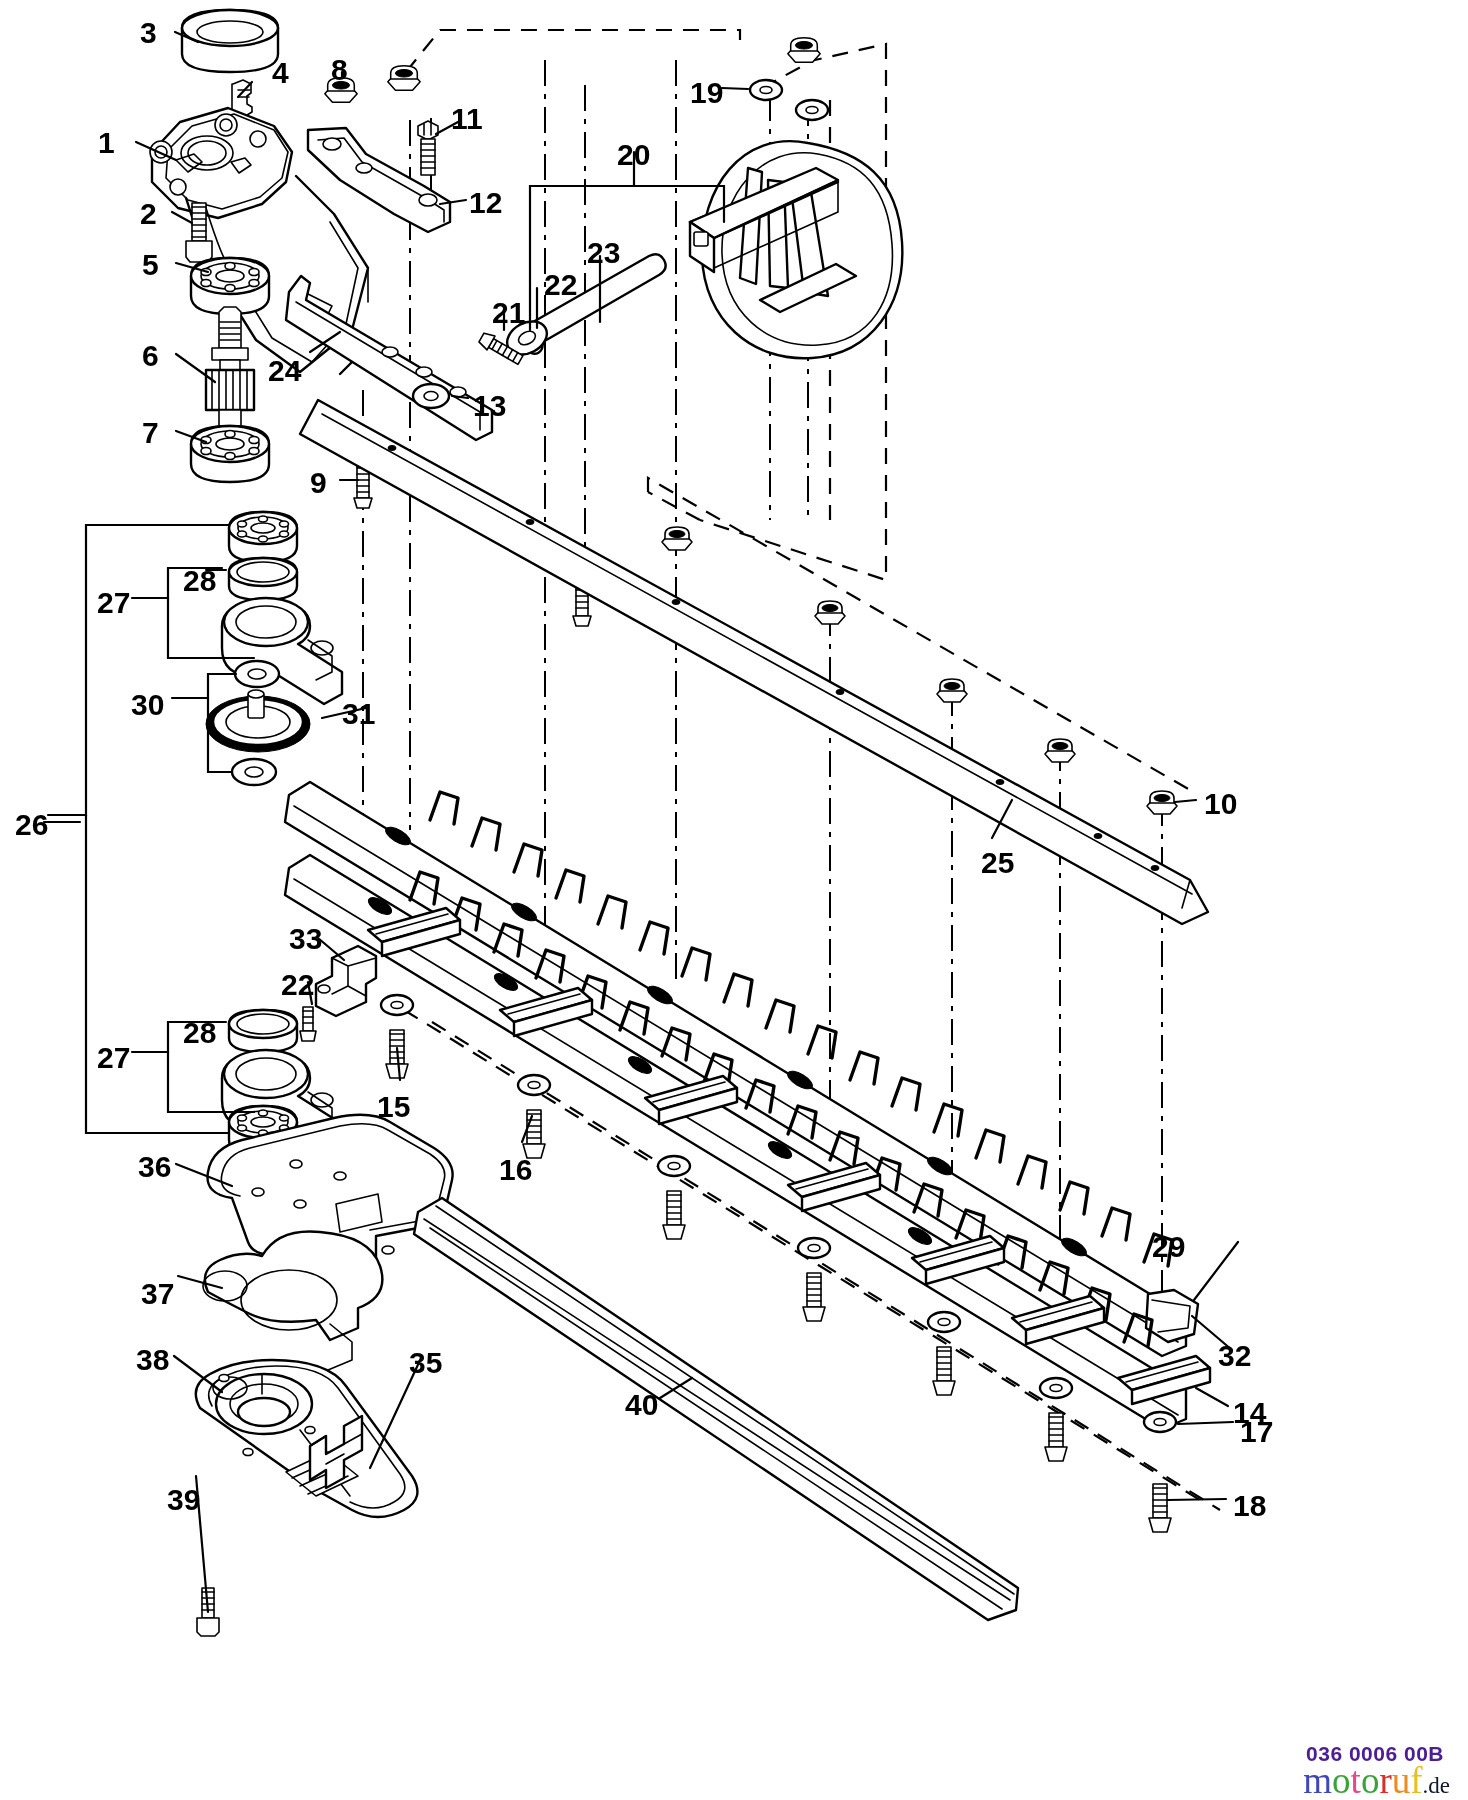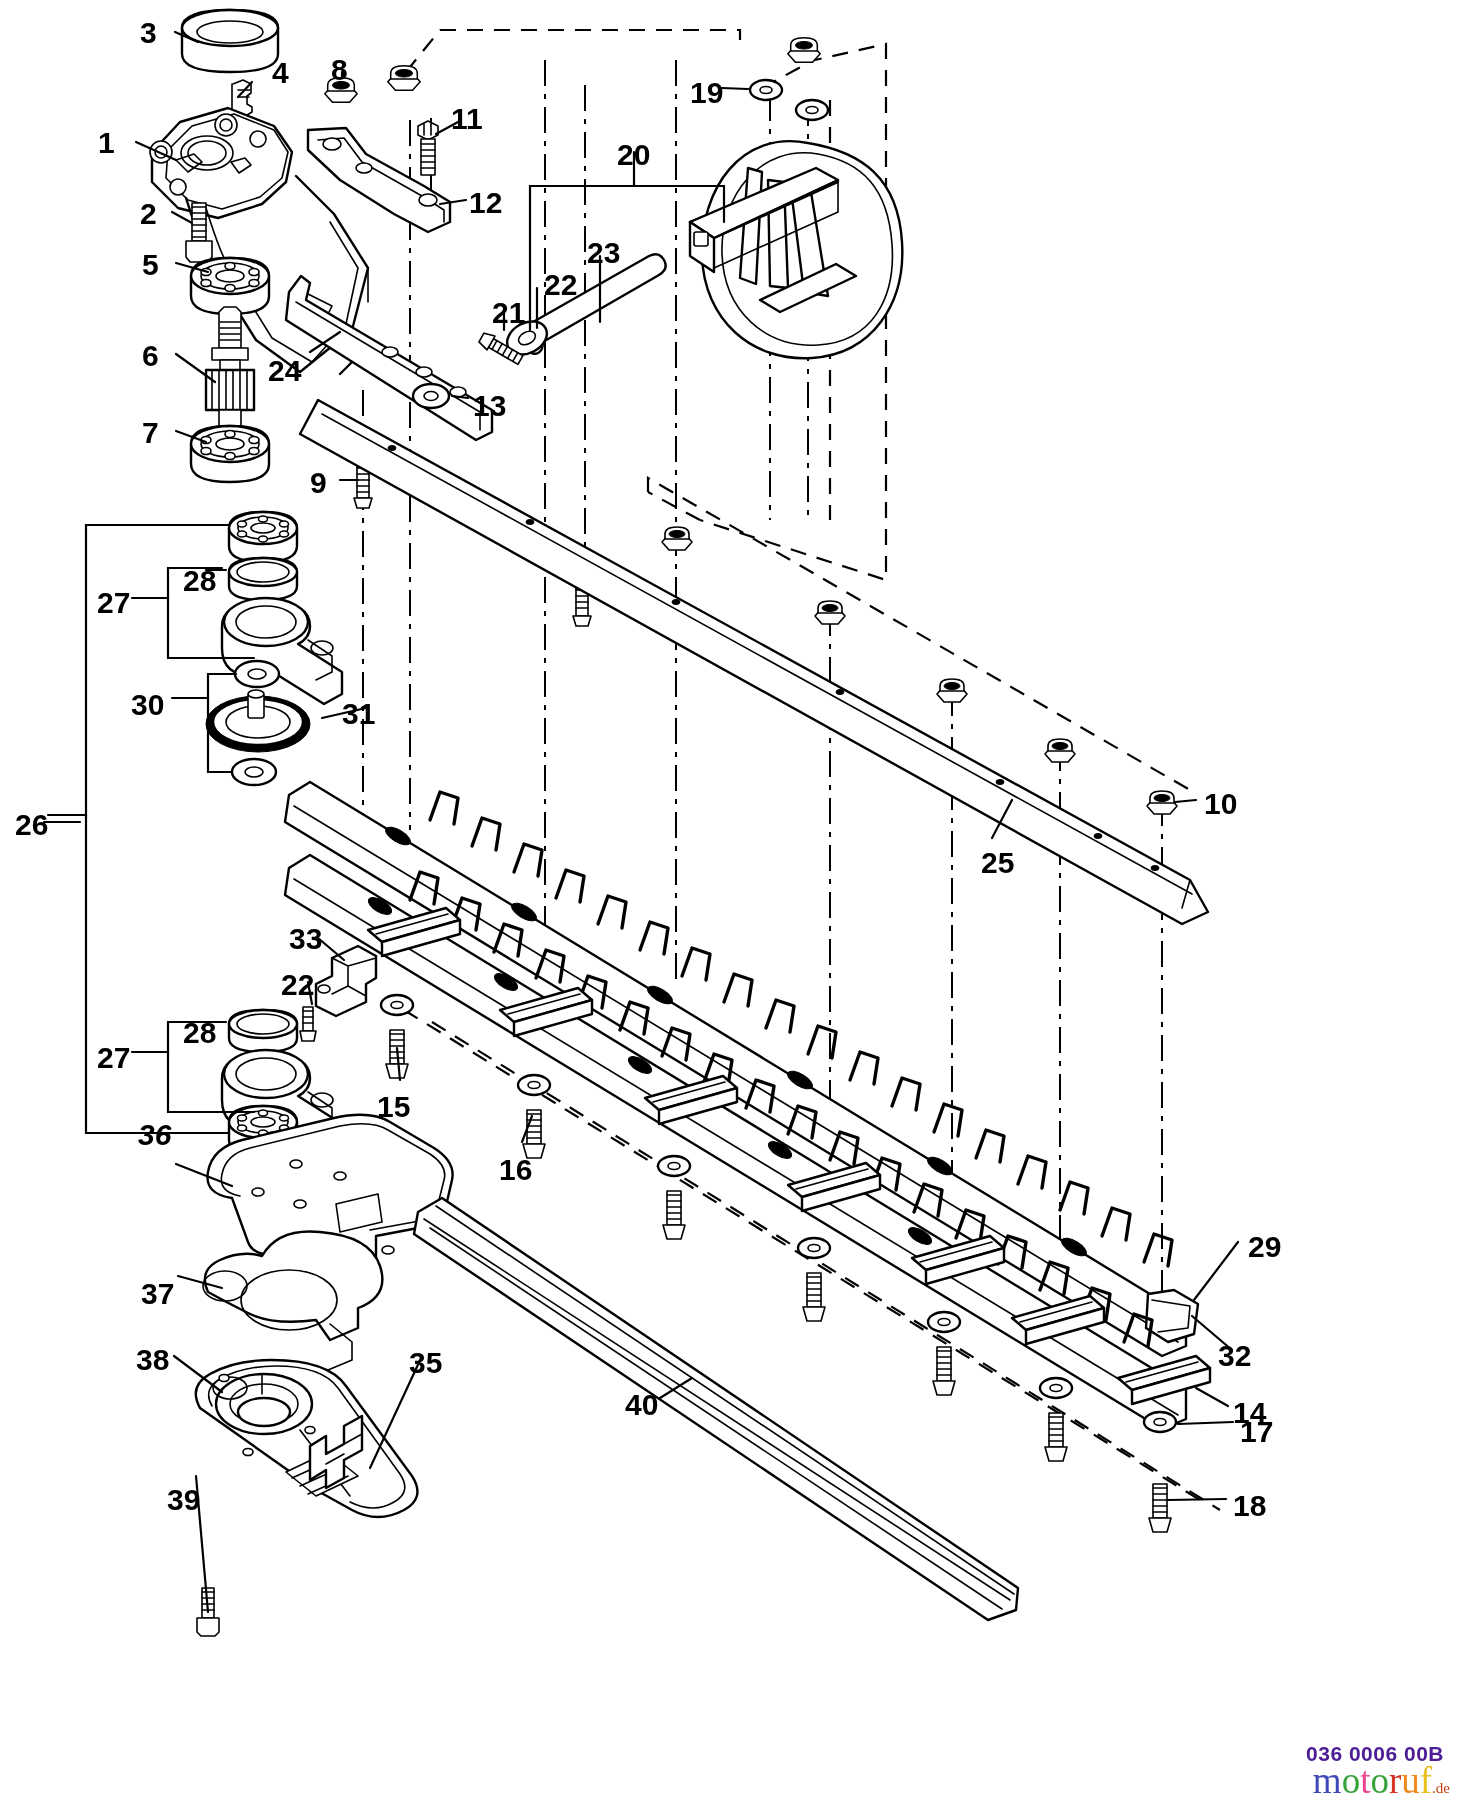--- a/index.html
+++ b/index.html
@@ -50,22 +50,22 @@
     position: absolute;
     right: 18px;
     top: 1762px;
     font-family: "Liberation Serif", serif;
     font-size: 37px;
     line-height: 1;
     white-space: nowrap;
   }
   #watermark .wm-l { font-weight: normal; }
   #watermark .wm-tld {
-    font-size: 15px;
-    color: #c2410c;
+    font-size: 23px;
+    color: #0f172a;
     vertical-align: baseline;
   }
 </style>
 </head>
 <body>
 
 <div id="page">
 
   <svg id="diagram-svg" viewBox="0 0 1468 1800" xmlns="http://www.w3.org/2000/svg">
     <defs>
@@ -694,28 +694,28 @@
   <div class="callout" style="left:690px; top:78px;">19</div>
   <div class="callout" style="left:617px; top:140px;">20</div>
   <div class="callout" style="left:492px; top:298px;">21</div>
   <div class="callout" style="left:544px; top:270px;">22</div>
   <div class="callout" style="left:587px; top:238px;">23</div>
   <div class="callout" style="left:268px; top:356px;">24</div>
   <div class="callout" style="left:981px; top:848px;">25</div>
   <div class="callout" style="left:15px;  top:810px;">26</div>
   <div class="callout" style="left:97px;  top:588px;">27</div>
   <div class="callout" style="left:183px; top:566px;">28</div>
-  <div class="callout" style="left:1248px;top:1232px;">29</div>
+  <div class="callout" style="left:1152px;top:1232px;">29</div>
   <div class="callout" style="left:131px; top:690px;">30</div>
   <div class="callout" style="left:342px; top:699px;">31</div>
   <div class="callout" style="left:1218px;top:1341px;">32</div>
   <div class="callout" style="left:289px; top:924px;">33</div>
   <div class="callout" style="left:281px; top:970px;">22</div>
   <div class="callout" style="left:409px; top:1348px;">35</div>
-  <div class="callout" style="left:138px; top:1120px;font-style:italic;">36</div>
+  <div class="callout" style="left:138px; top:1152px;">36</div>
   <div class="callout" style="left:141px; top:1265px;margin-top:14px;">37</div>
   <div class="callout" style="left:136px; top:1345px;">38</div>
   <div class="callout" style="left:167px; top:1485px;">39</div>
   <div class="callout" style="left:625px; top:1390px;">40</div>
   <div class="callout" style="left:97px;  top:1043px;">27</div>
   <div class="callout" style="left:183px; top:1018px;">28</div>
 
   <div id="partnumber">036 0006 00B</div>
 
   <div id="watermark">

